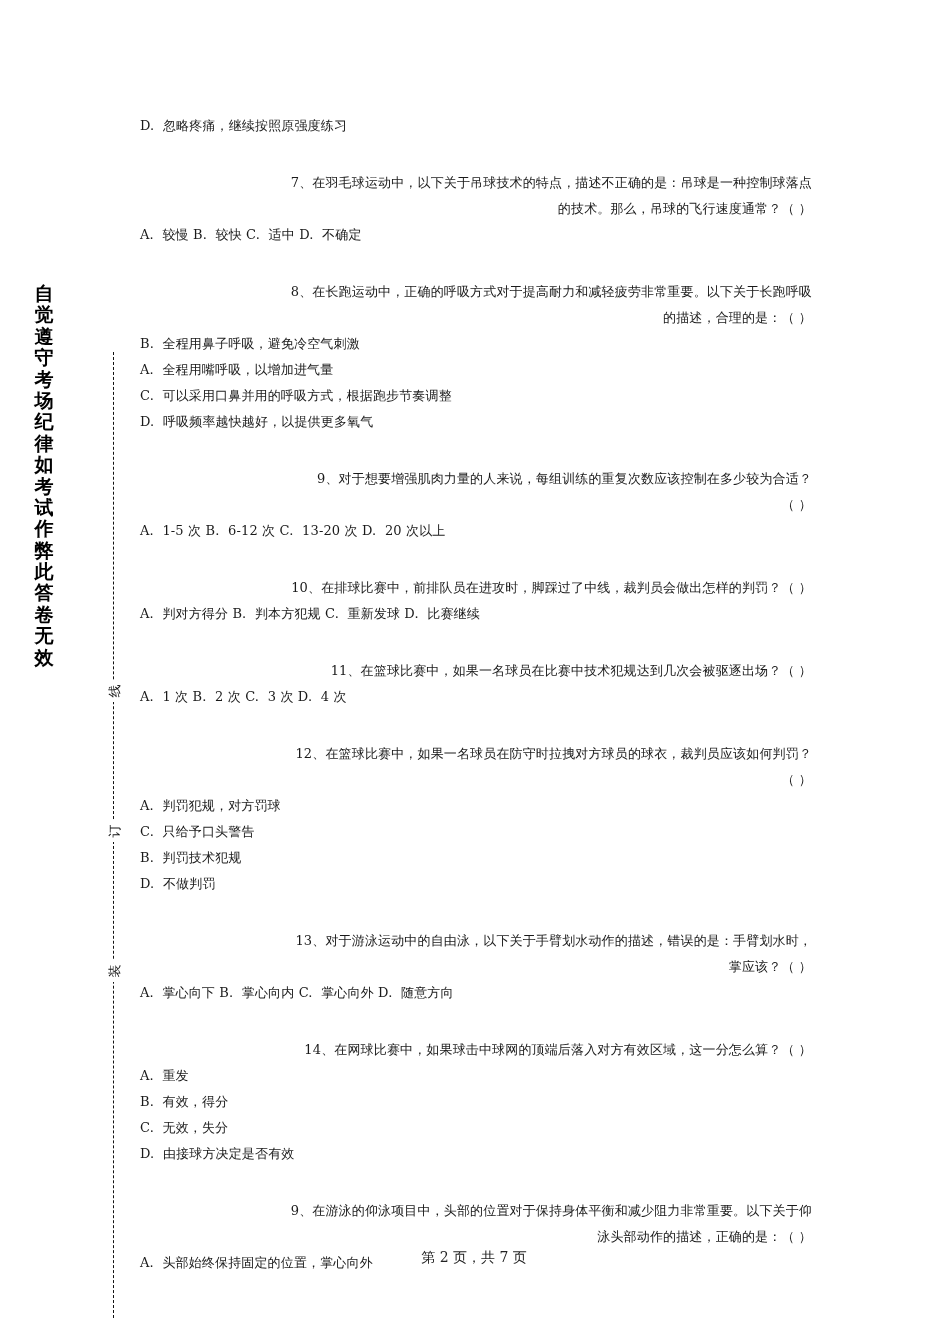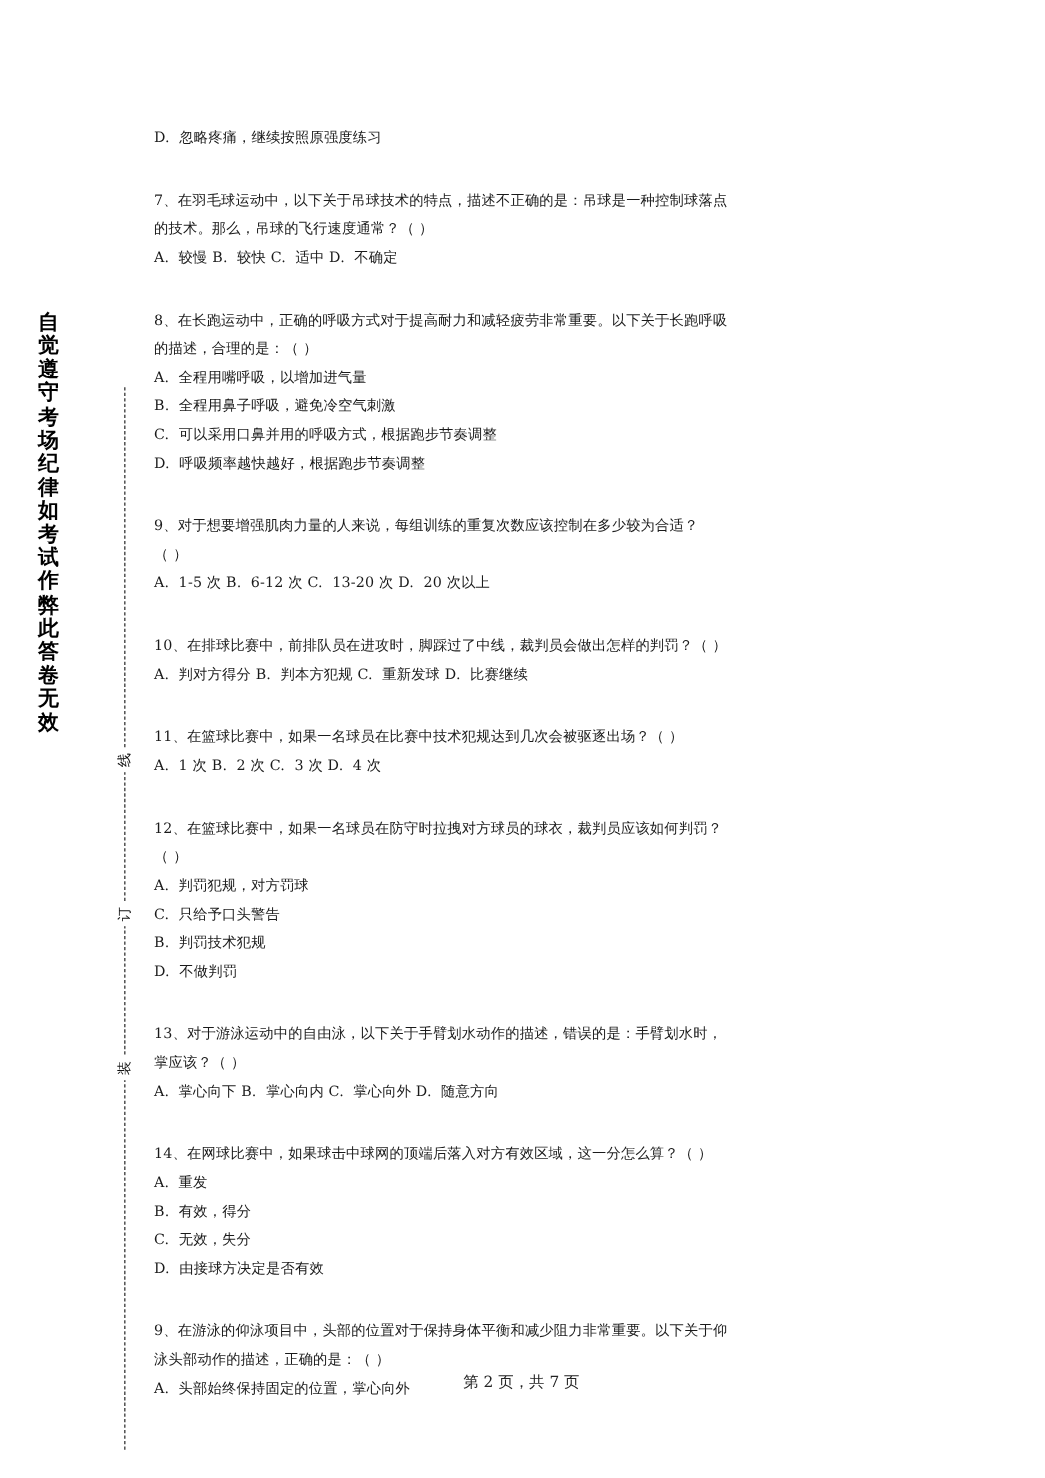--- a/index.html
+++ b/index.html
@@ -78,21 +78,21 @@
     margin: 0;
   }
   .qline {
     font-size: 13px;
     line-height: 26px;
     margin: 0;
     white-space: pre-wrap;
     text-align: left;
     letter-spacing: 0.15px;
   }
-  .qline.stem    { text-indent: 0; }
+  .qline.stem    { text-indent: 0; text-align: right; }
   .qline.opt     { text-indent: 0; }
   .spacer-lg     { height: 31px; }
 
   
   .page-footer {
     position: absolute;
     left: 0;
     top: 1247px;
     width: 948px;
     text-align: center;
@@ -148,24 +148,24 @@
       <div class="spacer-lg"></div>
       <div class="qblock">
         <div class="qline stem">7、在羽毛球运动中，以下关于吊球技术的特点，描述不正确的是：吊球是一种控制球落点</div>
         <div class="qline stem">的技术。那么，吊球的飞行速度通常？（ ）</div>
         <div class="qline opt">A.  较慢 B.  较快 C.  适中 D.  不确定</div>
       </div>
       <div class="spacer-lg"></div>
       <div class="qblock">
         <div class="qline stem">8、在长跑运动中，正确的呼吸方式对于提高耐力和减轻疲劳非常重要。以下关于长跑呼吸</div>
         <div class="qline stem">的描述，合理的是：（ ）</div>
+        <div class="qline opt">B.  全程用鼻子呼吸，避免冷空气刺激</div>
         <div class="qline opt">A.  全程用嘴呼吸，以增加进气量</div>
-        <div class="qline opt">B.  全程用鼻子呼吸，避免冷空气刺激</div>
         <div class="qline opt">C.  可以采用口鼻并用的呼吸方式，根据跑步节奏调整</div>
-        <div class="qline opt">D.  呼吸频率越快越好，根据跑步节奏调整</div>
+        <div class="qline opt">D.  呼吸频率越快越好，以提供更多氧气</div>
       </div>
       <div class="spacer-lg"></div>
       <div class="qblock">
         <div class="qline stem">9、对于想要增强肌肉力量的人来说，每组训练的重复次数应该控制在多少较为合适？</div>
         <div class="qline stem">（ ）</div>
         <div class="qline opt">A.  1-5 次 B.  6-12 次 C.  13-20 次 D.  20 次以上</div>
       </div>
       <div class="spacer-lg"></div>
       <div class="qblock">
         <div class="qline stem">10、在排球比赛中，前排队员在进攻时，脚踩过了中线，裁判员会做出怎样的判罚？（ ）</div>

